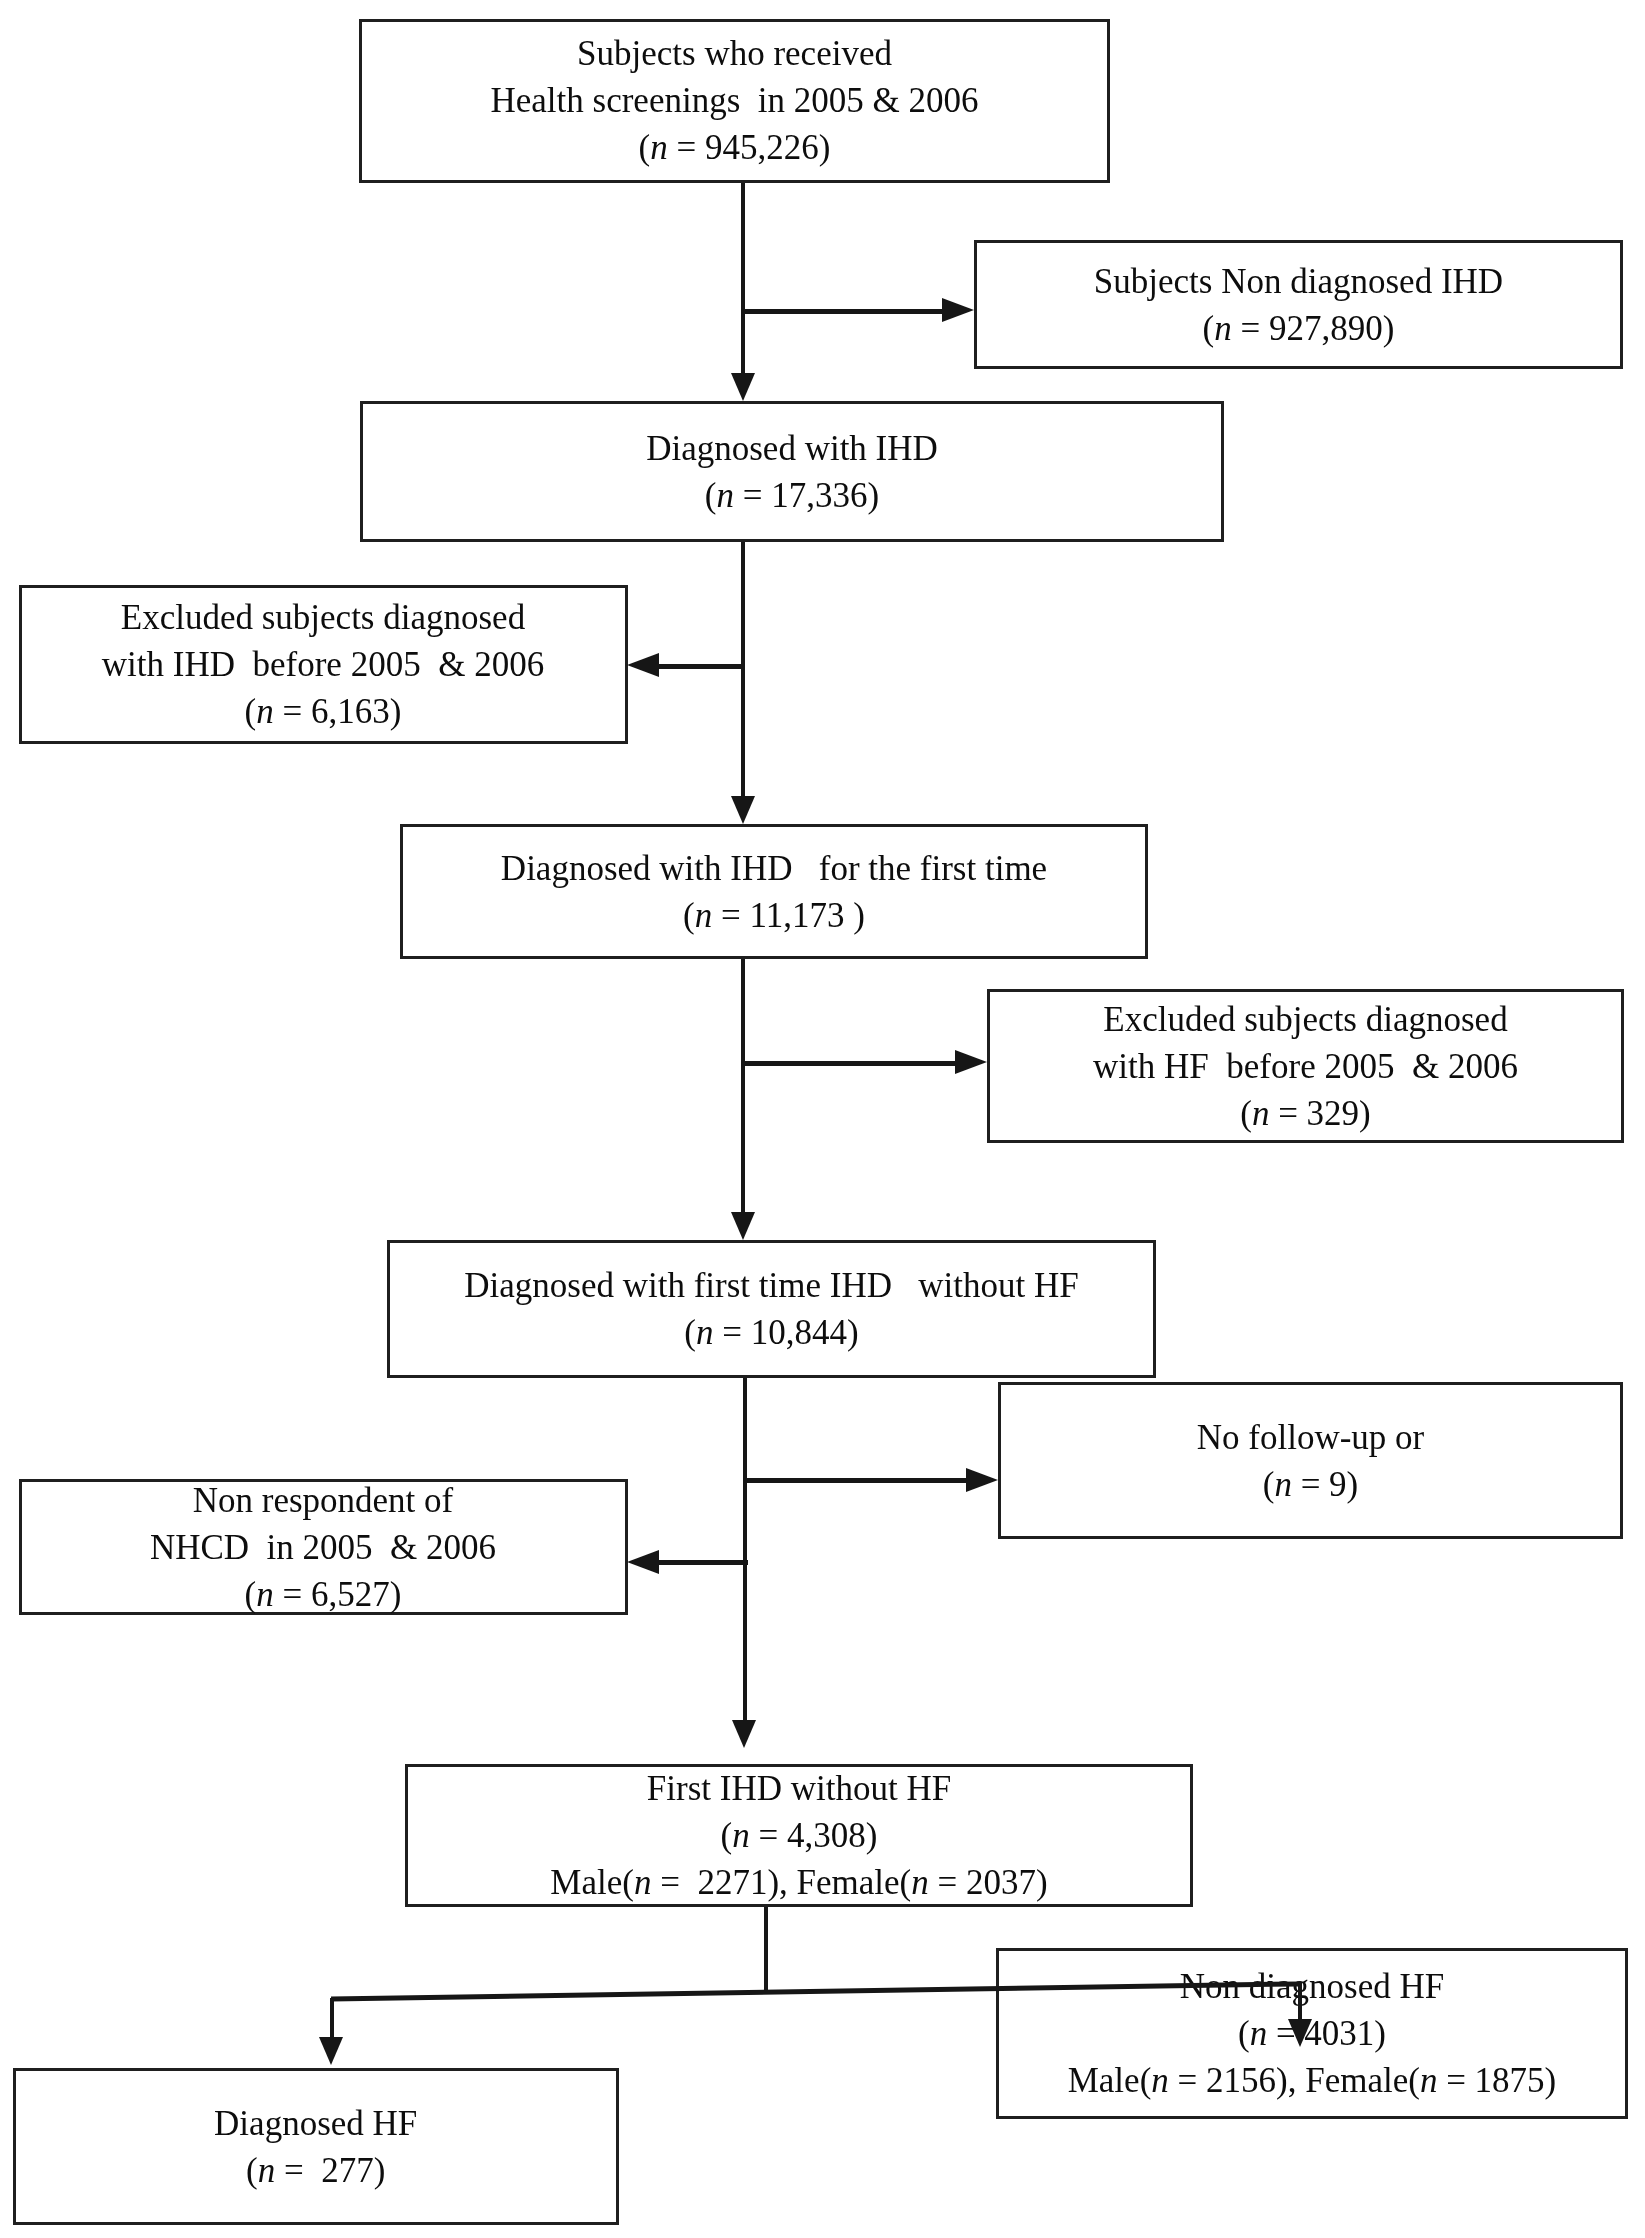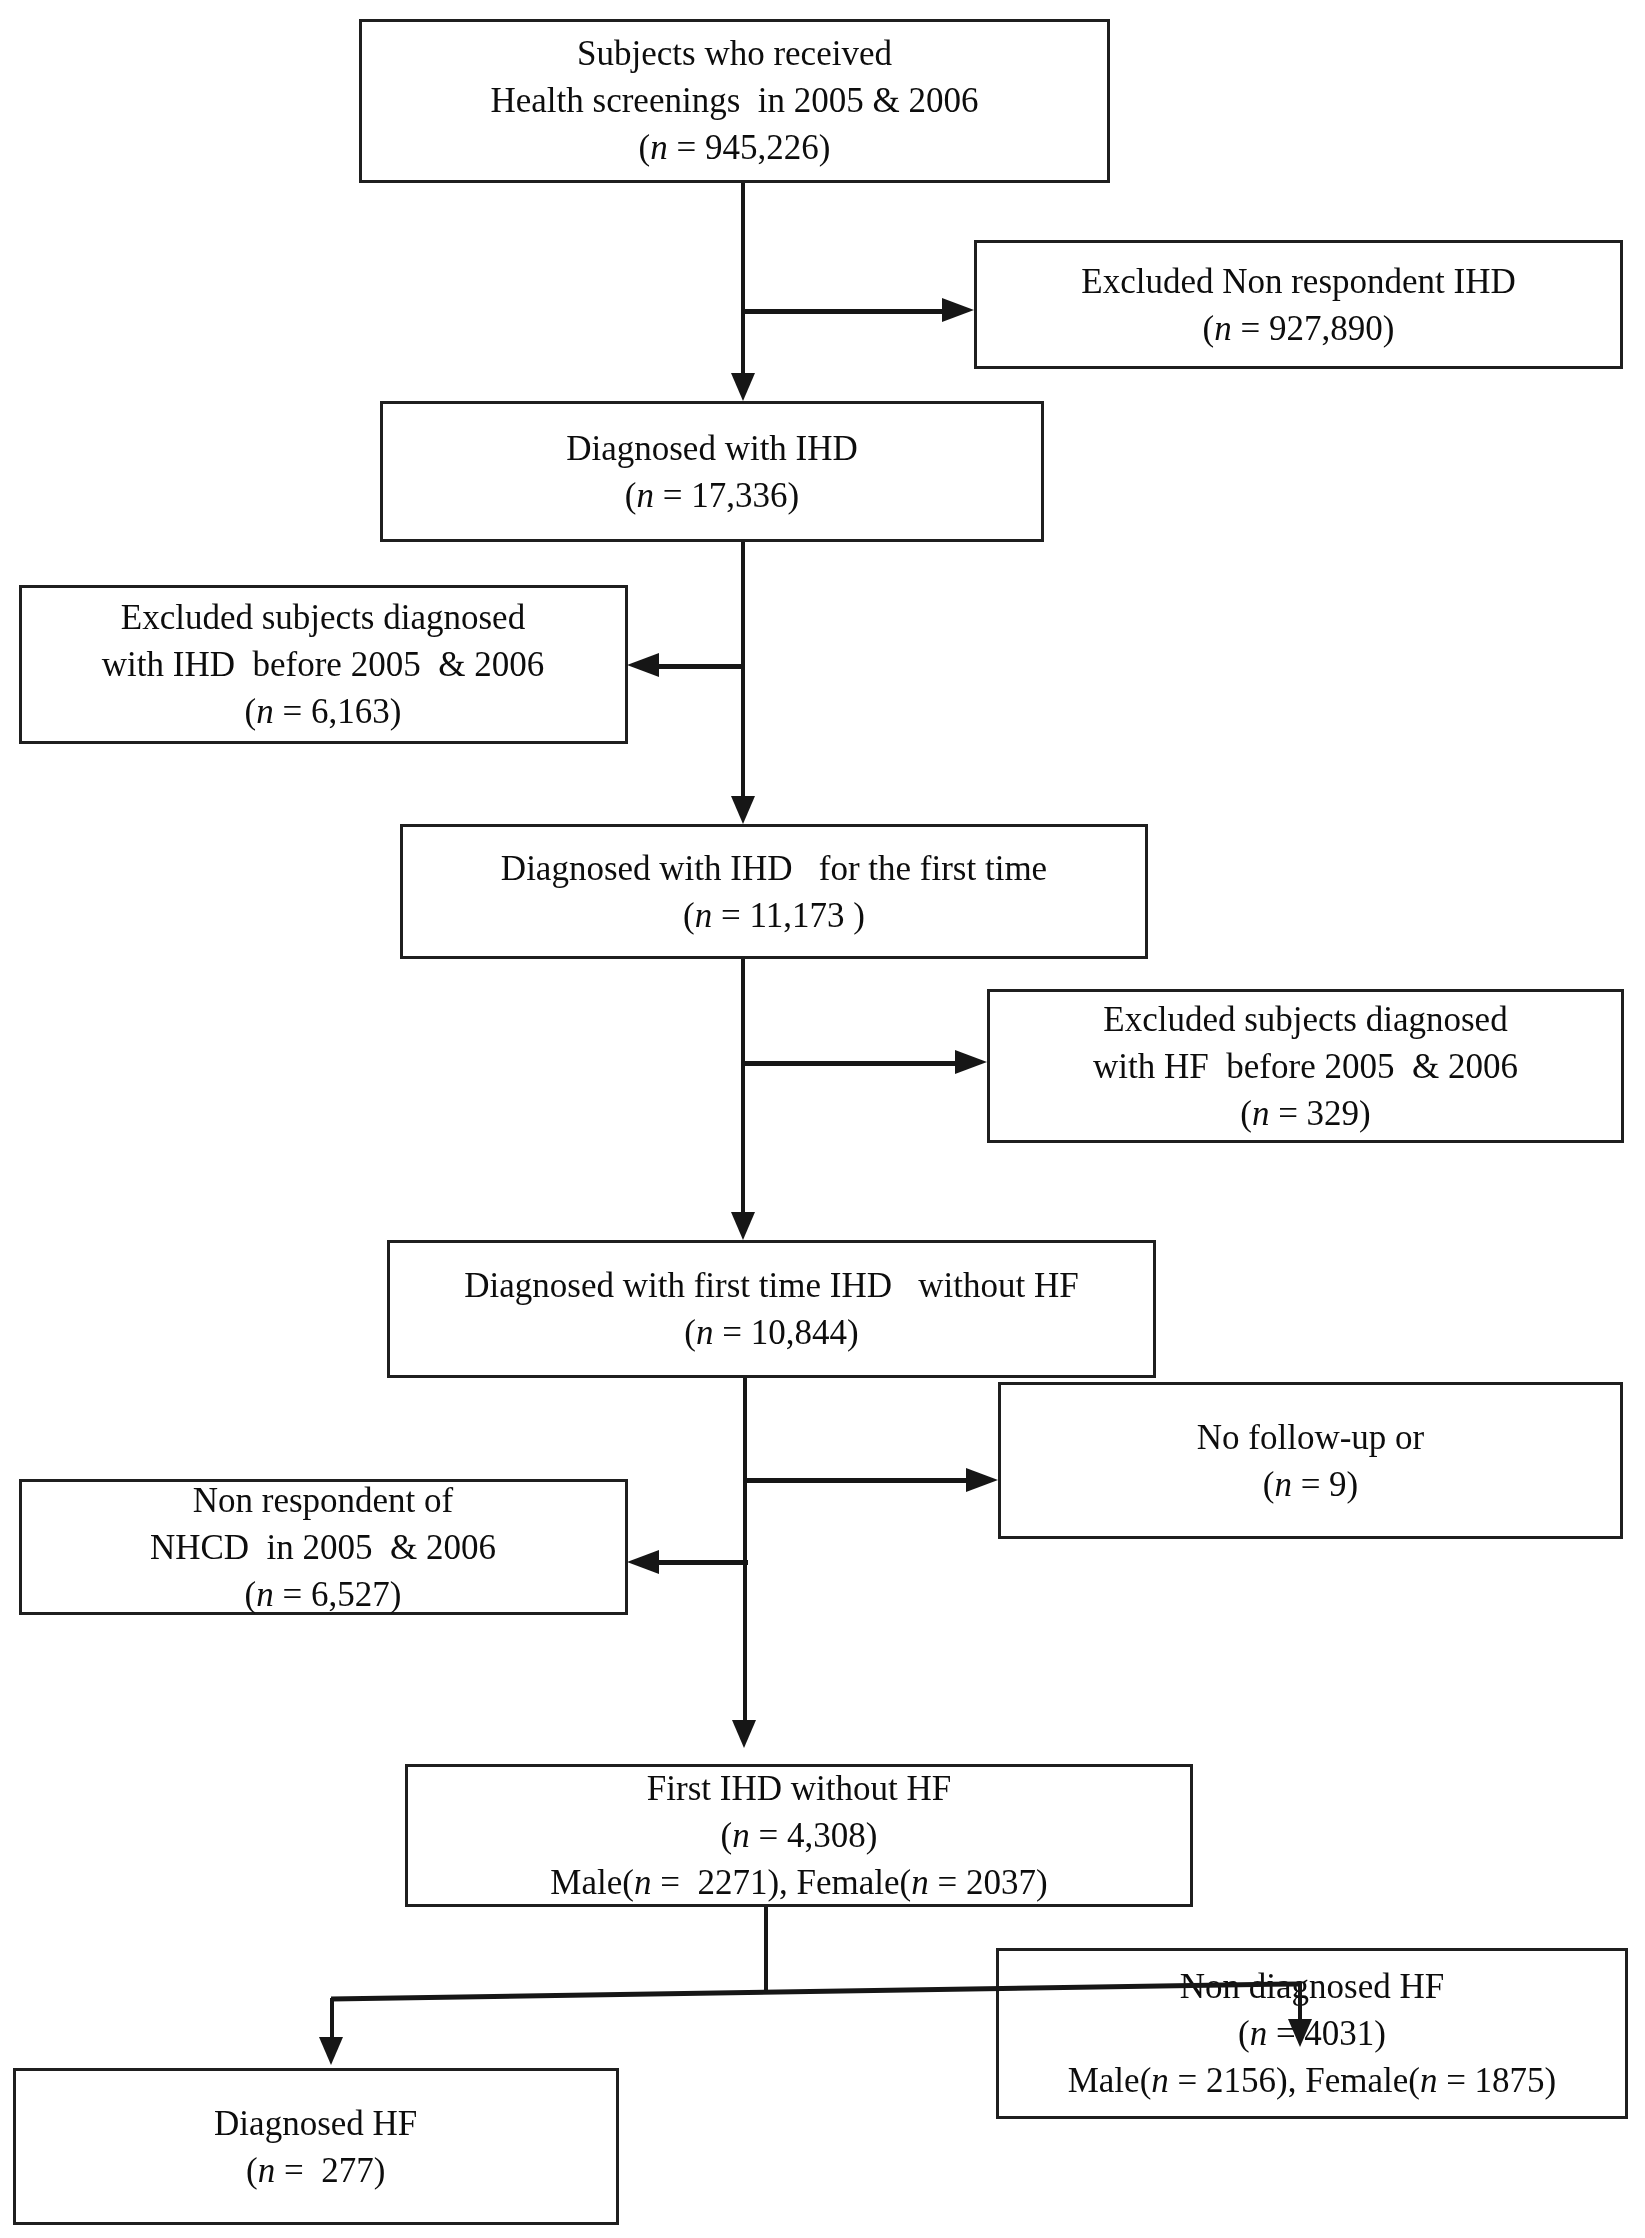--- a/index.html
+++ b/index.html
@@ -60,25 +60,25 @@
 
 <div id="page">
 
   <div class="box" style="left:359px;top:18.5px;width:751px;height:164px">
       <div class="bline">Subjects who received</div>
       <div class="bline">Health screenings  in 2005 &amp; 2006</div>
       <div class="bline">(<i>n</i> = 945,226)</div>
     </div>
 
   <div class="box" style="left:974px;top:240px;width:649px;height:129px">
-      <div class="bline">Excluded Non respondent IHD</div>
+      <div class="bline">Subjects Non diagnosed IHD</div>
       <div class="bline">(<i>n</i> = 927,890)</div>
     </div>
 
-  <div class="box" style="left:380px;top:401px;width:664px;height:141px">
+  <div class="box" style="left:360px;top:401px;width:864px;height:141px">
       <div class="bline">Diagnosed with IHD</div>
       <div class="bline">(<i>n</i> = 17,336)</div>
     </div>
 
   <div class="box" style="left:18.5px;top:585px;width:609px;height:159px">
       <div class="bline">Excluded subjects diagnosed</div>
       <div class="bline">with IHD  before 2005  &amp; 2006</div>
       <div class="bline">(<i>n</i> = 6,163)</div>
     </div>
 

